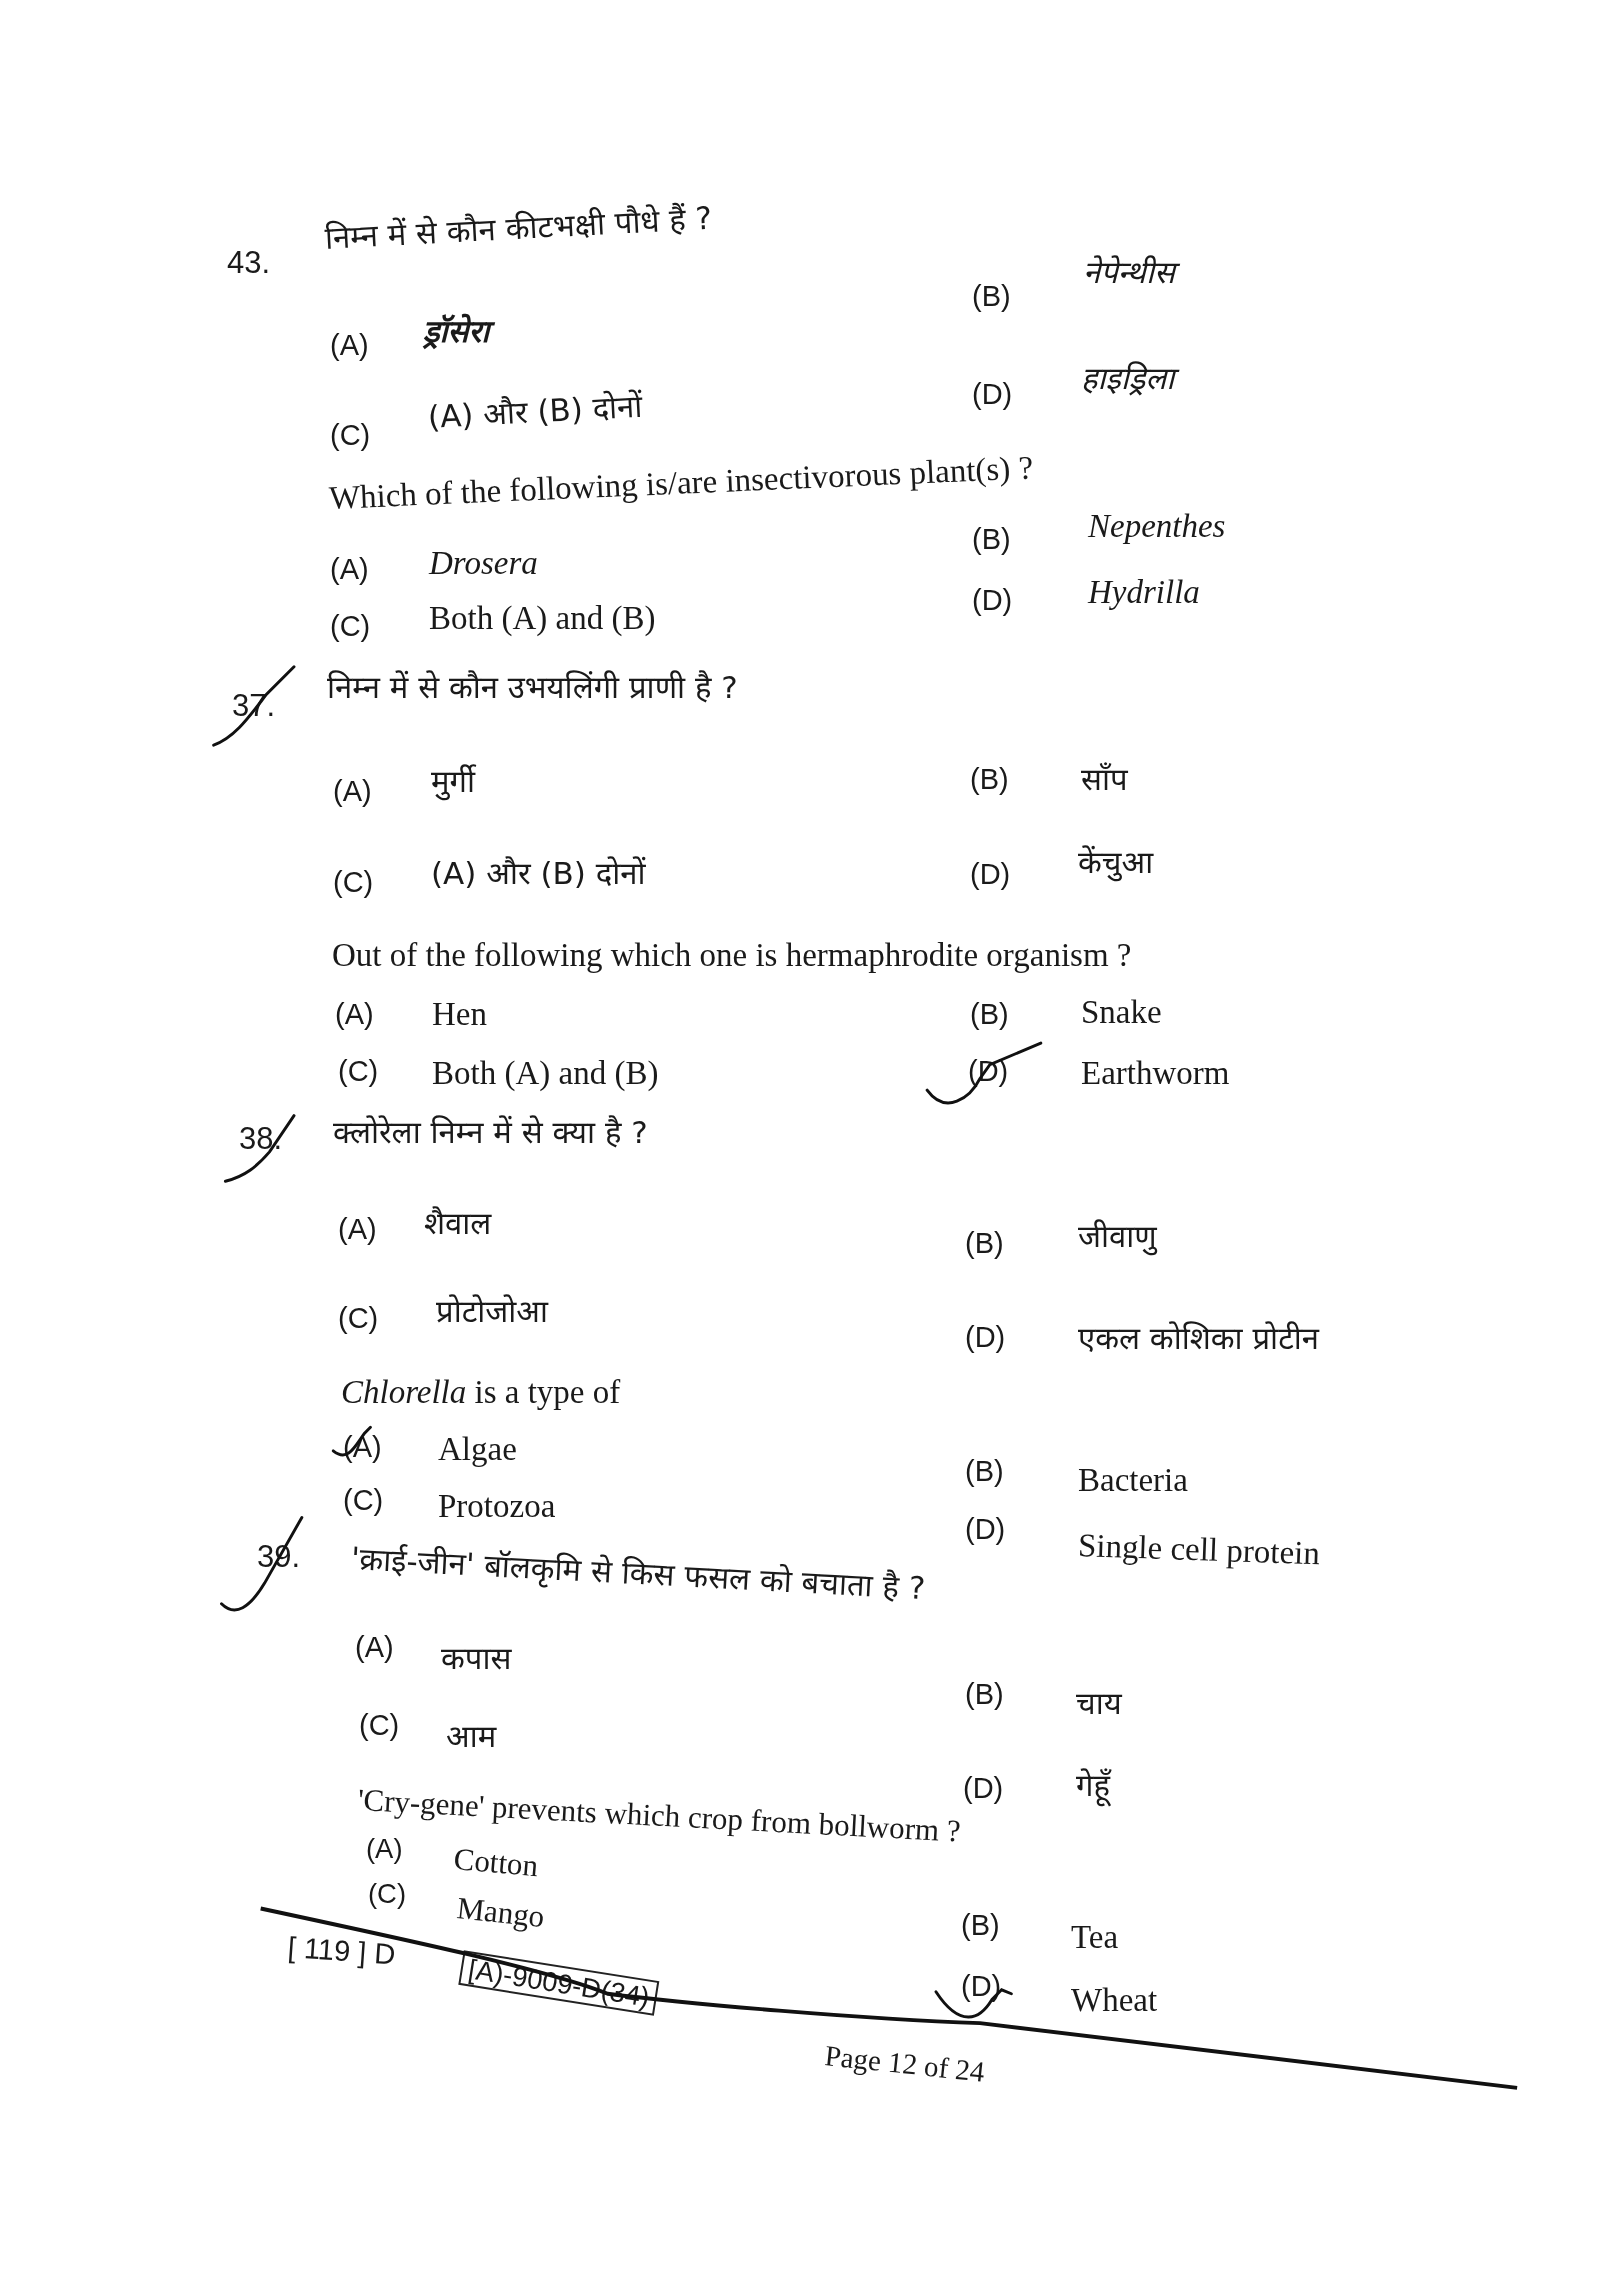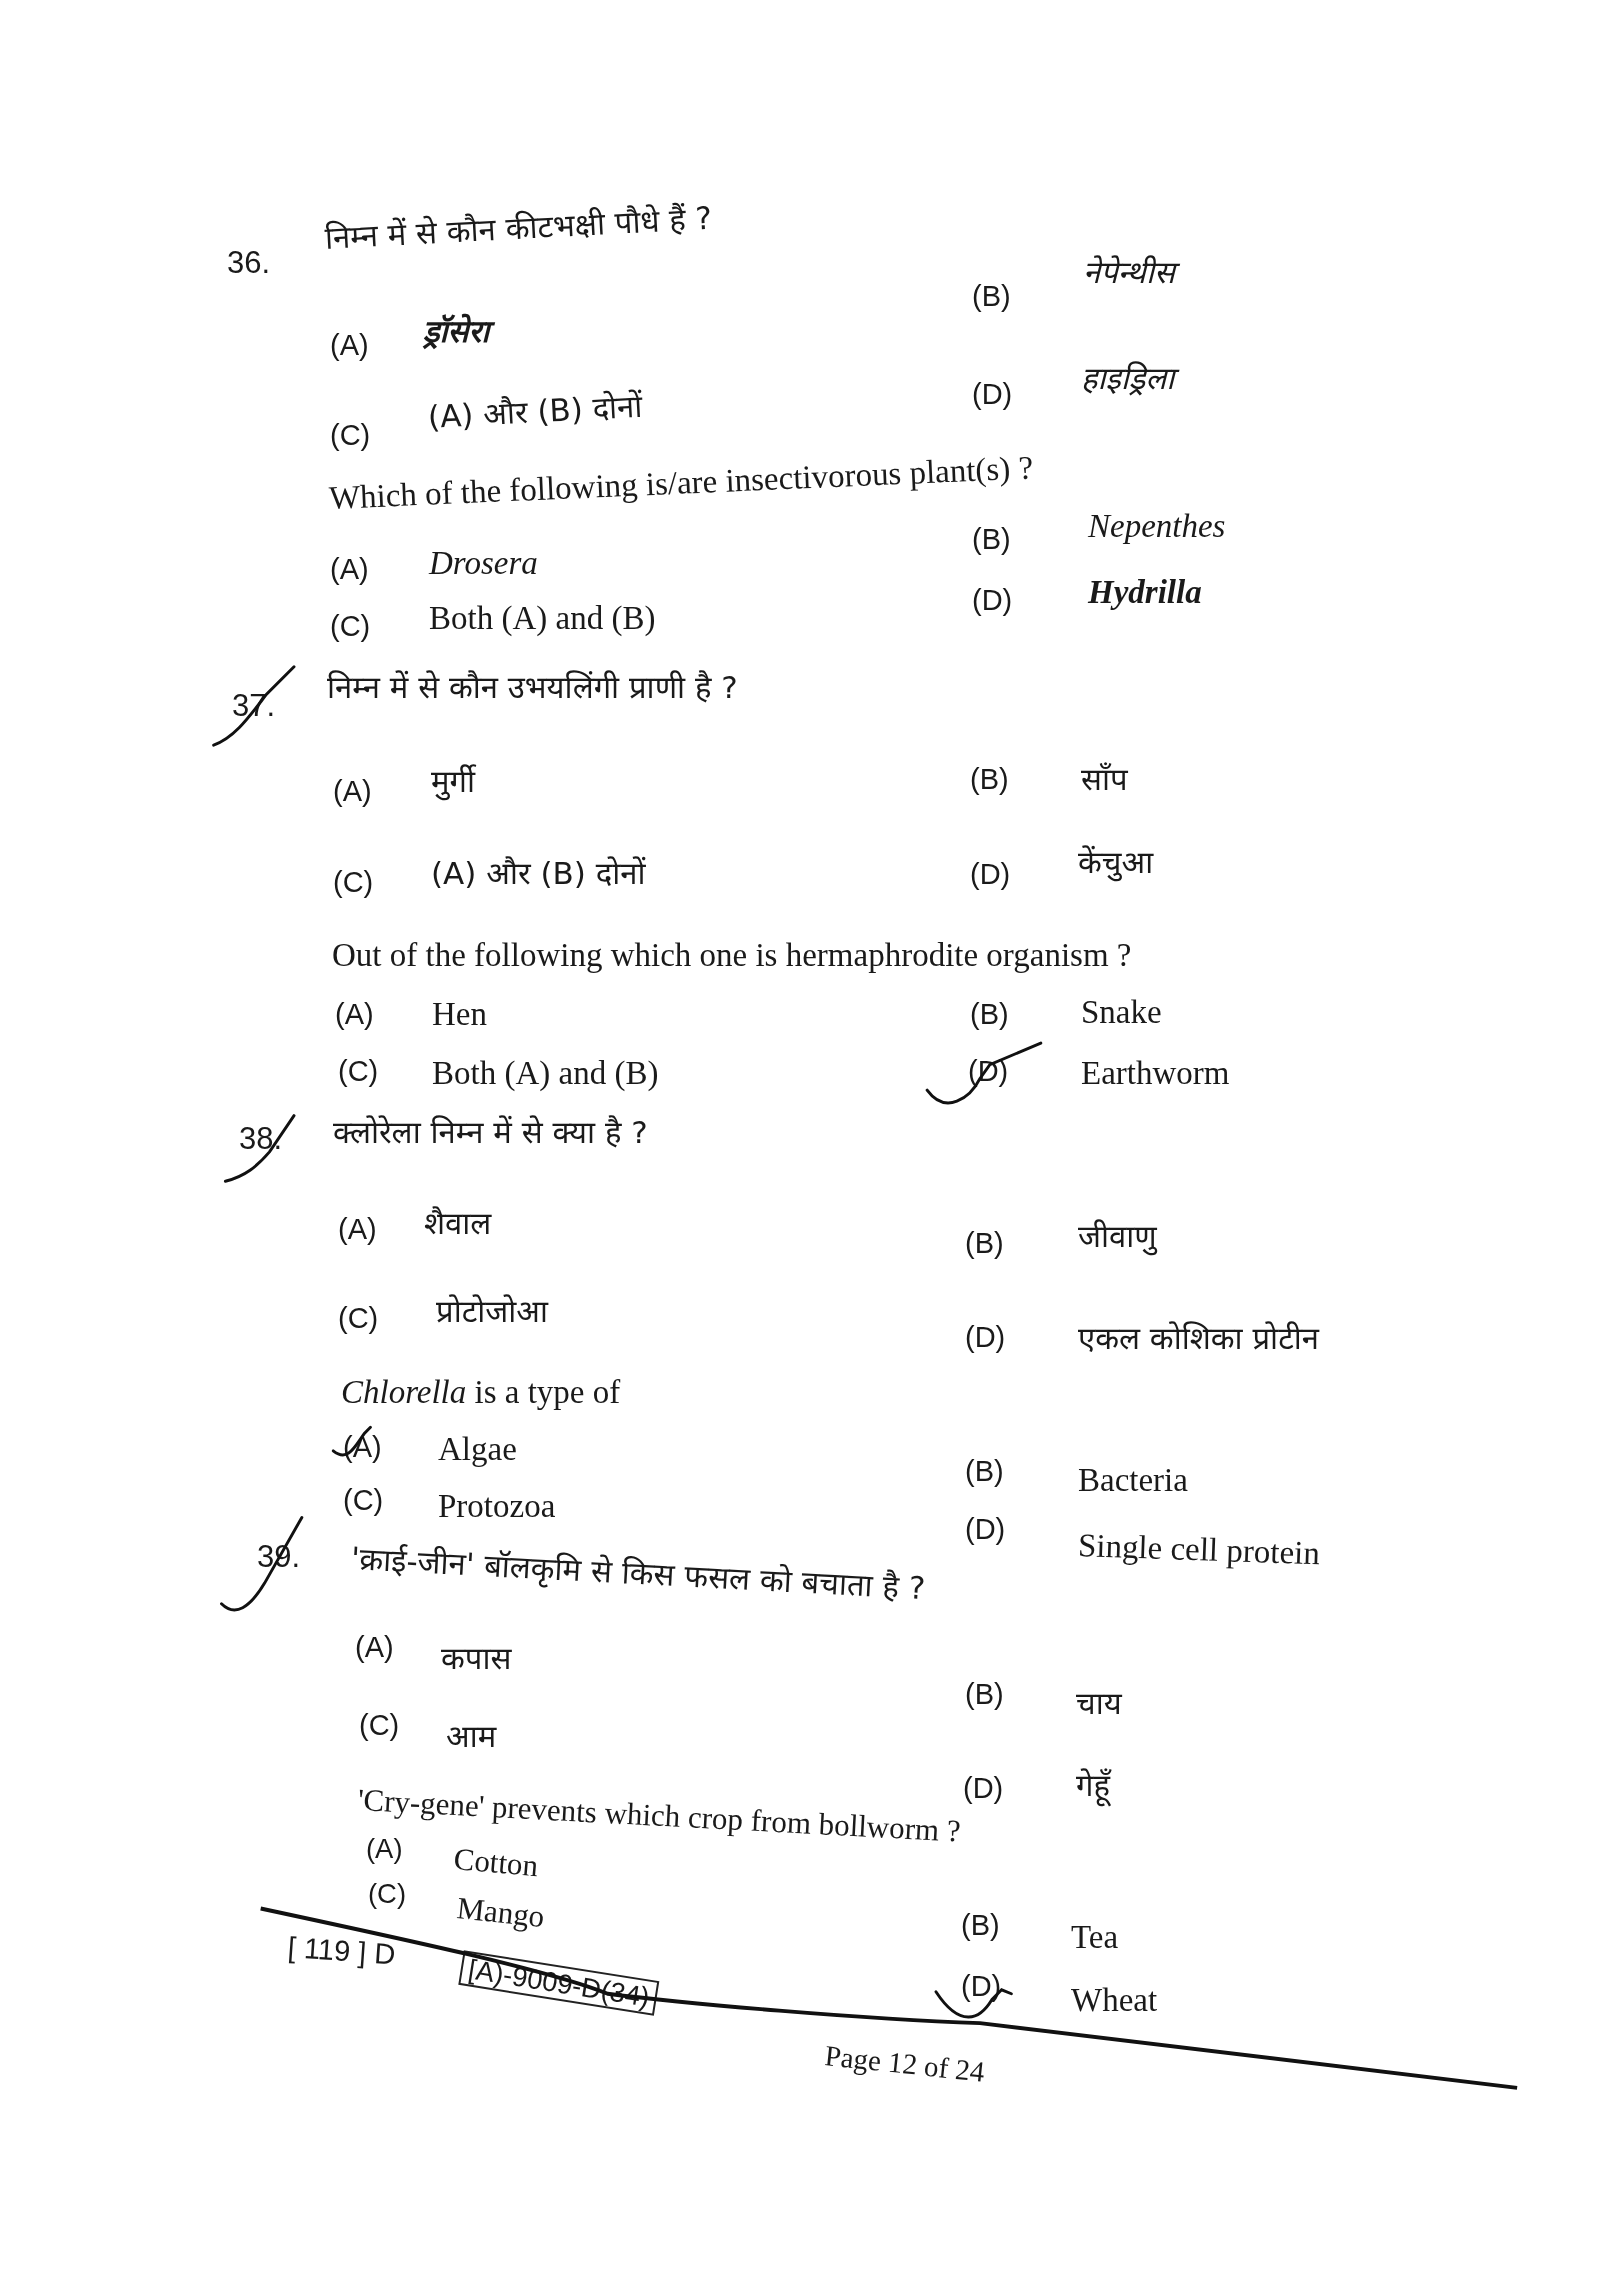--- a/index.html
+++ b/index.html
@@ -10,40 +10,40 @@
   .en{font-family:"Liberation Serif",serif;font-size:33px;}
   .it{font-style:italic;}
   .qn{font-family:"Liberation Sans",sans-serif;font-size:31px;}
   .lbl{font-family:"Liberation Sans",sans-serif;font-size:29px;}
   .box{border:2px solid #222;padding:2px 5.9px;}
   svg.marks{position:absolute;left:0;top:0;width:1621px;height:2293px;pointer-events:none;}
 </style>
 </head>
 <body>
 
-<div class="t qn" style="left:227px;top:247px;">36.</div>
+<div class="t qn" style="left:227px;top:247px;">43.</div>
 <div class="t hi" style="left:325px;top:223px;transform:rotate(-3deg);transform-origin:left;">निम्न में से कौन कीटभक्षी पौधे हैं ?</div>
 <div class="t lbl" style="left:330px;top:331px;">(A)</div>
 <div class="t hi it" style="left:423px;top:316px;font-weight:bold;">ड्रॉसेरा</div>
 <div class="t lbl" style="left:972px;top:282px;">(B)</div>
 <div class="t hi it" style="left:1083px;top:257px;">नेपेन्थीस</div>
 <div class="t lbl" style="left:330px;top:421px;">(C)</div>
 <div class="t hi" style="left:428px;top:402px;transform:rotate(-3deg);transform-origin:left;">(A) और (B) दोनों</div>
 <div class="t lbl" style="left:972px;top:380px;">(D)</div>
 <div class="t hi it" style="left:1081px;top:363px;">हाइड्रिला</div>
 
 <div class="t en" style="left:329px;top:482px;transform:rotate(-2.5deg);transform-origin:left;">Which of the following is/are insectivorous plant(s) ?</div>
 <div class="t lbl" style="left:330px;top:555px;">(A)</div>
 <div class="t en it" style="left:429px;top:547px;">Drosera</div>
 <div class="t lbl" style="left:972px;top:525px;">(B)</div>
 <div class="t en it" style="left:1088px;top:510px;">Nepenthes</div>
 <div class="t lbl" style="left:330px;top:612px;">(C)</div>
 <div class="t en" style="left:429px;top:602px;">Both (A) and (B)</div>
 <div class="t lbl" style="left:972px;top:586px;">(D)</div>
-<div class="t en it" style="left:1088px;top:576px;font-weight:bold;">Hydrilla</div>
+<div class="t en it" style="left:1088px;top:576px;">Hydrilla</div>
 
 <div class="t qn" style="left:232px;top:690px;">37.</div>
 <div class="t hi" style="left:327px;top:672px;">निम्न में से कौन उभयलिंगी प्राणी है ?</div>
 <div class="t lbl" style="left:333px;top:777px;">(A)</div>
 <div class="t hi" style="left:431px;top:766px;">मुर्गी</div>
 <div class="t lbl" style="left:970px;top:765px;">(B)</div>
 <div class="t hi" style="left:1081px;top:751px;margin-top:13px;">साँप</div>
 <div class="t lbl" style="left:333px;top:868px;">(C)</div>
 <div class="t hi" style="left:431px;top:858px;">(A) और (B) दोनों</div>
 <div class="t lbl" style="left:970px;top:860px;">(D)</div>

